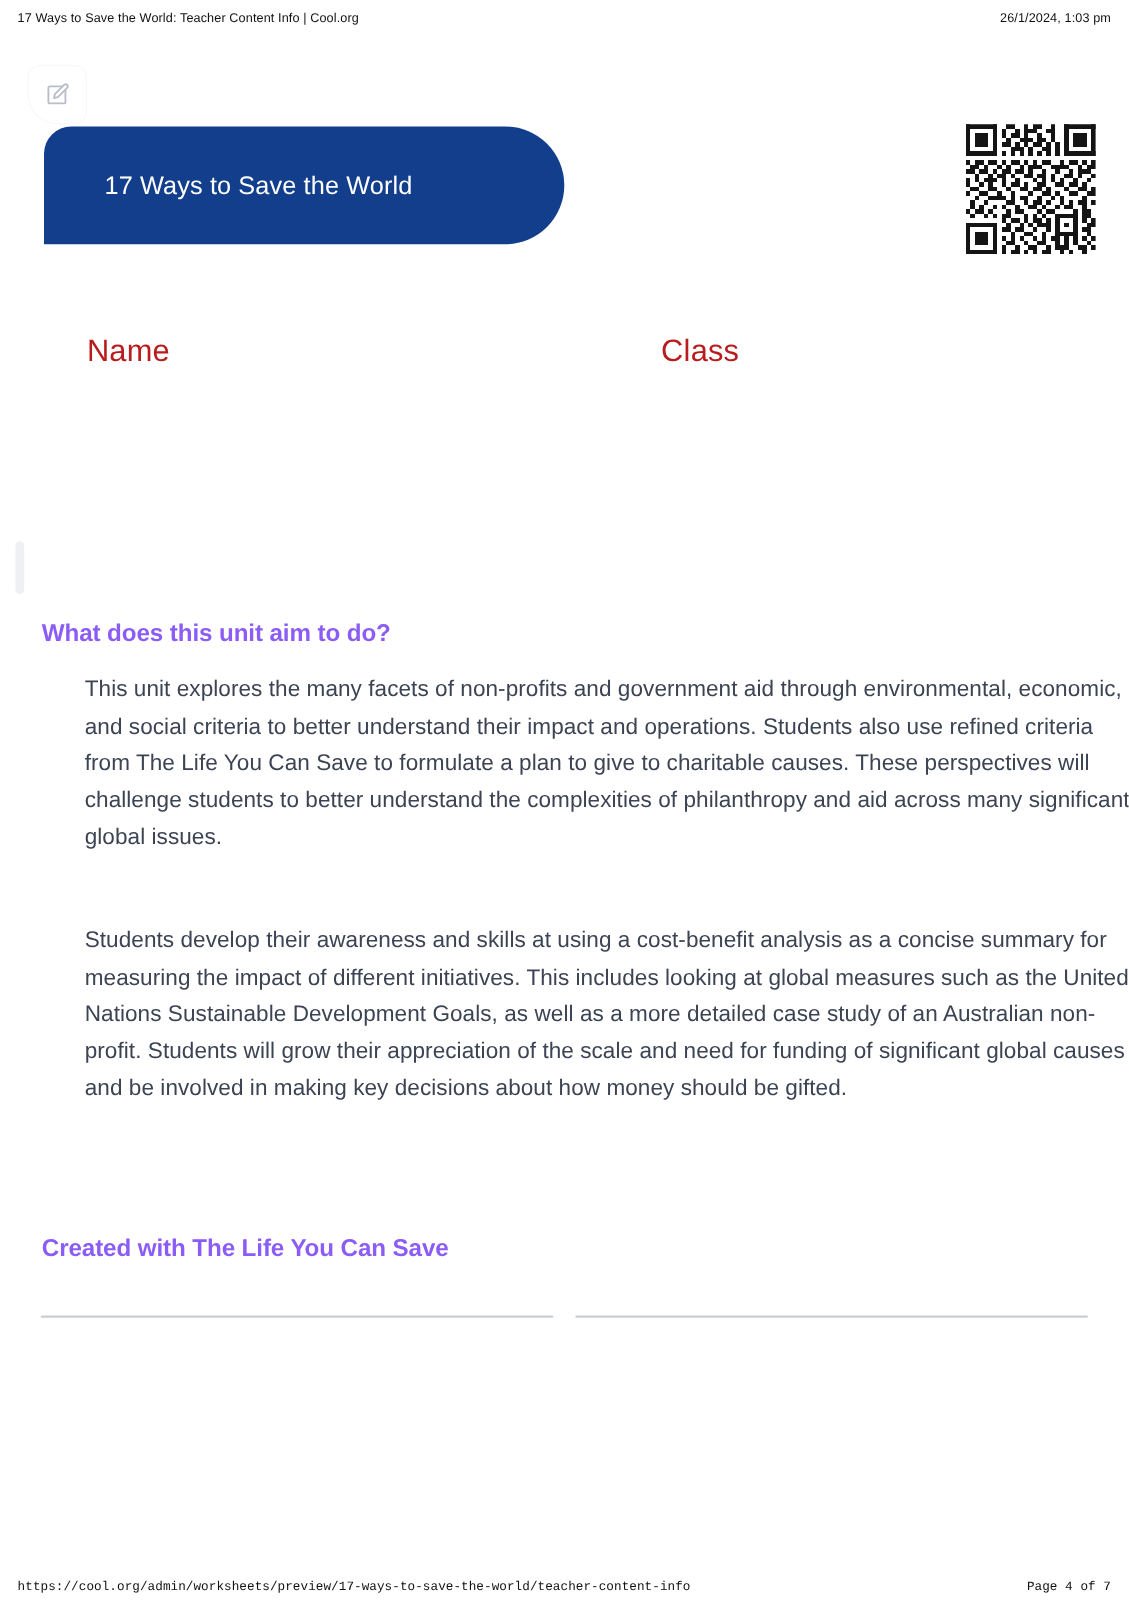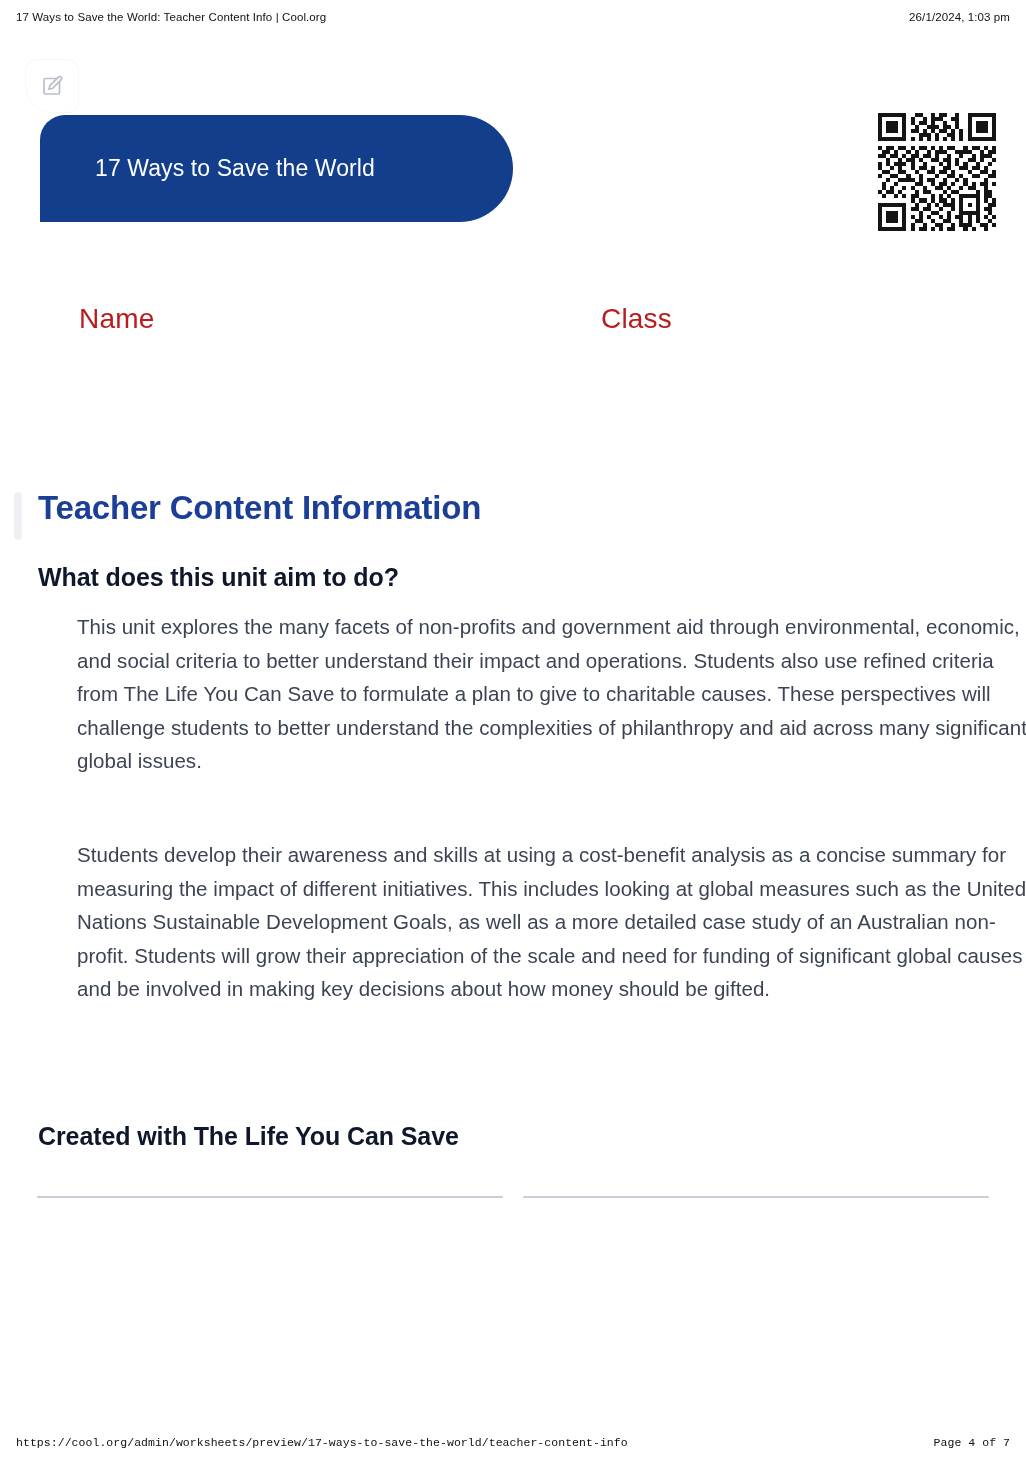--- a/index.html
+++ b/index.html
@@ -131,23 +131,23 @@
     font-weight: 700;
     color: #1B3F96;
     letter-spacing: -0.2px;
     line-height: 1.1;
   }
 
   .sub-head {
     position: absolute;
     left: 38px;
     width: 950px;
-    font-size: 25px;
+    font-size: 22px;
     font-weight: 700;
-    color: #0f172a;
+    color: #8b5cf6;
     letter-spacing: -0.1px;
   }
   .sub-head-1 { top: 563px; }
   .sub-head-2 { top: 1122px; }
 
   .para {
     position: absolute;
     left: 37px;
     width: 952px;
     font-size: 20.5px;
@@ -457,21 +457,20 @@
     </svg>
   </div>
 
   <div class="fields-row">
     <div class="field-label field-name">Name</div>
     <div class="field-label">Class</div>
   </div>
 
   <div class="section-head">
     <div class="sec-bar"></div>
-    <div class="sec-title">Teacher Content Information</div>
   </div>
 
   <div class="sub-head sub-head-1">What does this unit aim to do?</div>
   <div class="para para-1">This unit explores the many facets of non-profits and government aid through environmental, economic, and social criteria to better understand their impact and operations. Students also use refined criteria from The Life You Can Save to formulate a plan to give to charitable causes. These perspectives will challenge students to better understand the complexities of philanthropy and aid across many significant global issues.</div>
   <div class="para para-2">Students develop their awareness and skills at using a cost-benefit analysis as a concise summary for measuring the impact of different initiatives. This includes looking at global measures such as the United Nations Sustainable Development Goals, as well as a more detailed case study of an Australian non-profit. Students will grow their appreciation of the scale and need for funding of significant global causes and be involved in making key decisions about how money should be gifted.</div>
   <div class="sub-head sub-head-2">Created with The Life You Can Save</div>
 
   <div class="rules">
     <div class="rule"></div>
     <div class="rule"></div>

